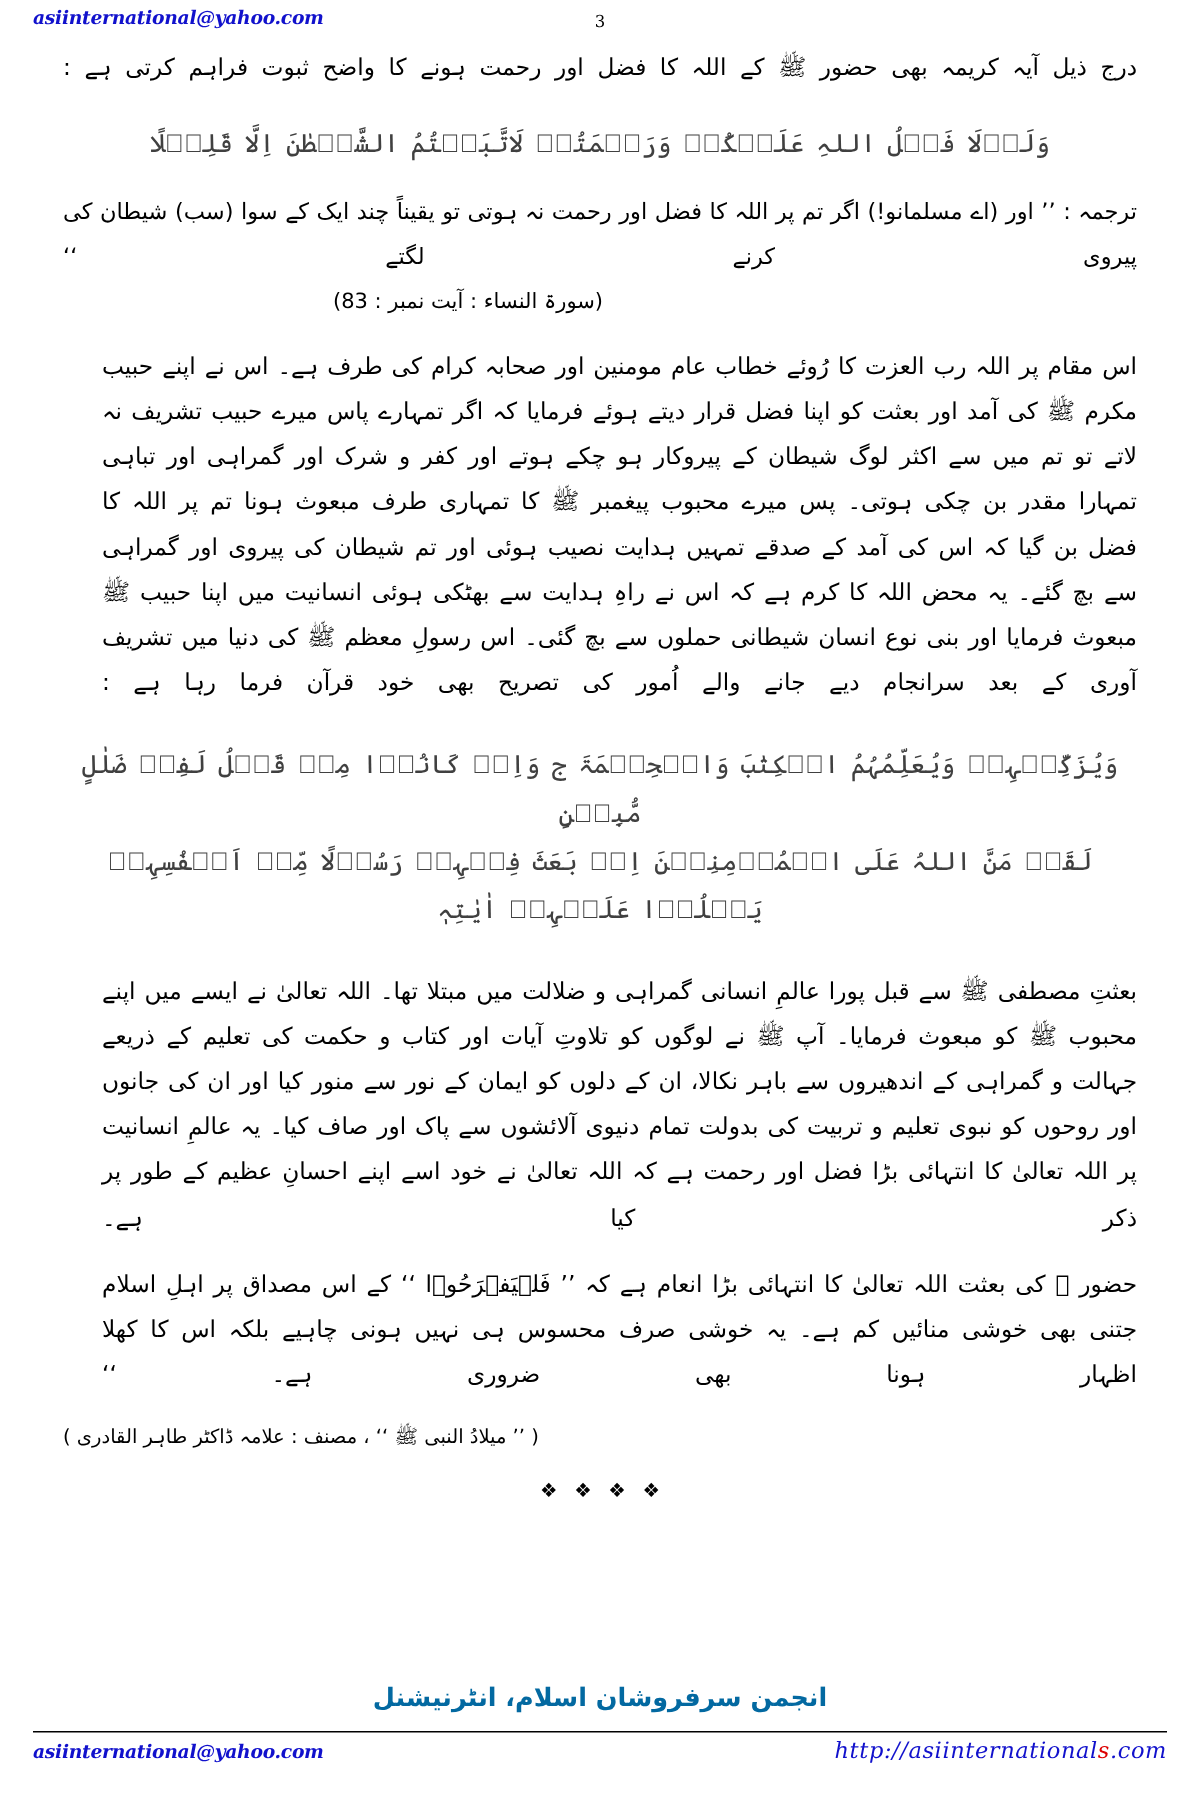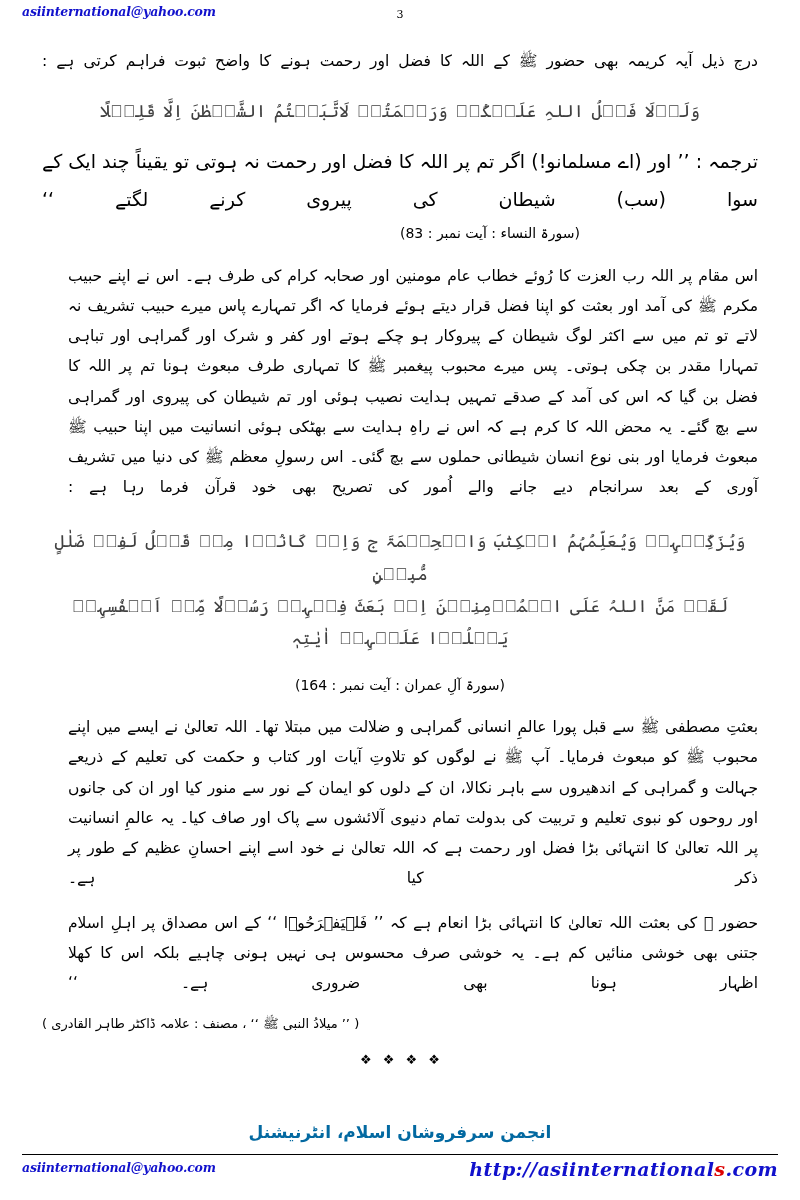--- a/index.html
+++ b/index.html
@@ -71,21 +71,20 @@
     font-family: "DejaVu Sans", sans-serif;
     font-size: 15.5px;
     line-height: 2.05;
     color: #000;
     margin: 0;
     padding: 0;
     word-spacing: 1px;
   }
   .urdu.lead {
     text-indent: 0;
-    margin-top: 16px;
   }
   .urdu.tight {
     line-height: 1.95;
     margin-left: 26px;
   }
 
   
   .arabic {
     direction: rtl;
     text-align: center;
@@ -104,37 +103,37 @@
   
   .ref {
     direction: rtl;
     font-family: "DejaVu Sans", sans-serif;
     font-size: 14px;
     line-height: 1.9;
     color: #000;
     margin: 2px 0 6px 0;
   }
   .ref-left {
-    text-align: center;
+    text-align: left;
     padding-left: 180px;
   }
   .ref-center {
     text-align: center;
   }
 
   .spacer-sm { height: 8px; }
   .spacer-md { height: 14px; }
 
   
   .tr-line {
     direction: rtl;
     text-align: justify;
     text-align-last: justify;
     font-family: "DejaVu Sans", sans-serif;
-    font-size: 19px;
+    font-size: 15px;
     line-height: 2.0;
     margin: 0;
   }
 
   
   .citation {
     direction: rtl;
     text-align: left;
     padding-left: 0;
     font-family: "DejaVu Sans", sans-serif;
@@ -192,22 +191,22 @@
     text-align: left;
     white-space: nowrap;
     letter-spacing: -0.2px;
   }
   .ftr-url {
     position: absolute;
     top: 1158px;
     right: 22px;
     font-family: "DejaVu Serif", serif;
     font-style: italic;
-    font-weight: bold;
-    font-size: 19px;
+    font-weight: normal;
+    font-size: 15px;
     color: #1111cc;
     direction: ltr;
     text-align: right;
     white-space: nowrap;
     letter-spacing: 0.4px;
   }
   .ftr-url .accent { color: #dd0000; }
 </style>
 </head>
 <body>
@@ -241,21 +240,20 @@
     <div class="spacer-md"></div>
 
     <div class="arabic-block">
       <p class="arabic">وَیُزَکِّیۡہِمۡ وَیُعَلِّمُہُمُ الۡکِتٰبَ وَالۡحِکۡمَۃَ ج وَاِنۡ کَانُوۡا مِنۡ قَبۡلُ لَفِیۡ ضَلٰلٍ مُّبِیۡنٍ</p>
       <p class="arabic">لَقَدۡ مَنَّ اللہُ عَلَی الۡمُؤۡمِنِیۡنَ اِذۡ بَعَثَ فِیۡہِمۡ رَسُوۡلًا مِّنۡ اَنۡفُسِہِمۡ یَتۡلُوۡا عَلَیۡہِمۡ اٰیٰتِہٖ</p>
     </div>
 
     <div class="spacer-sm"></div>
 
 
-    <p class="ref ref-center">(سورۃ آلِ عمران : آیت نمبر : 164)</p>
 
     <div class="spacer-sm"></div>
 
     <p class="urdu tight">بعثتِ مصطفی ﷺ سے قبل پورا عالمِ انسانی گمراہی و ضلالت میں مبتلا تھا۔ اللہ تعالیٰ نے ایسے میں اپنے محبوب ﷺ کو مبعوث فرمایا۔ آپ ﷺ نے لوگوں کو تلاوتِ آیات اور کتاب و حکمت کی تعلیم کے ذریعے جہالت و گمراہی کے اندھیروں سے باہر نکالا، ان کے دلوں کو ایمان کے نور سے منور کیا اور ان کی جانوں اور روحوں کو نبوی تعلیم و تربیت کی بدولت تمام دنیوی آلائشوں سے پاک اور صاف کیا۔ یہ عالمِ انسانیت پر اللہ تعالیٰ کا انتہائی بڑا فضل اور رحمت ہے کہ اللہ تعالیٰ نے خود اسے اپنے احسانِ عظیم کے طور پر ذکر کیا ہے۔</p>
 
     <div class="spacer-md"></div>
 
     <p class="urdu tight">حضور ﷺ کی بعثت اللہ تعالیٰ کا انتہائی بڑا انعام ہے کہ ’’ فَلۡیَفۡرَحُوۡا ‘‘ کے اس مصداق پر اہلِ اسلام جتنی بھی خوشی منائیں کم ہے۔ یہ خوشی صرف محسوس ہی نہیں ہونی چاہیے بلکہ اس کا کھلا اظہار ہونا بھی ضروری ہے۔ ‘‘</p>
 
     <p class="citation">( ’’ میلادُ النبی ﷺ ‘‘ ، مصنف : علامہ ڈاکٹر طاہر القادری )</p>

